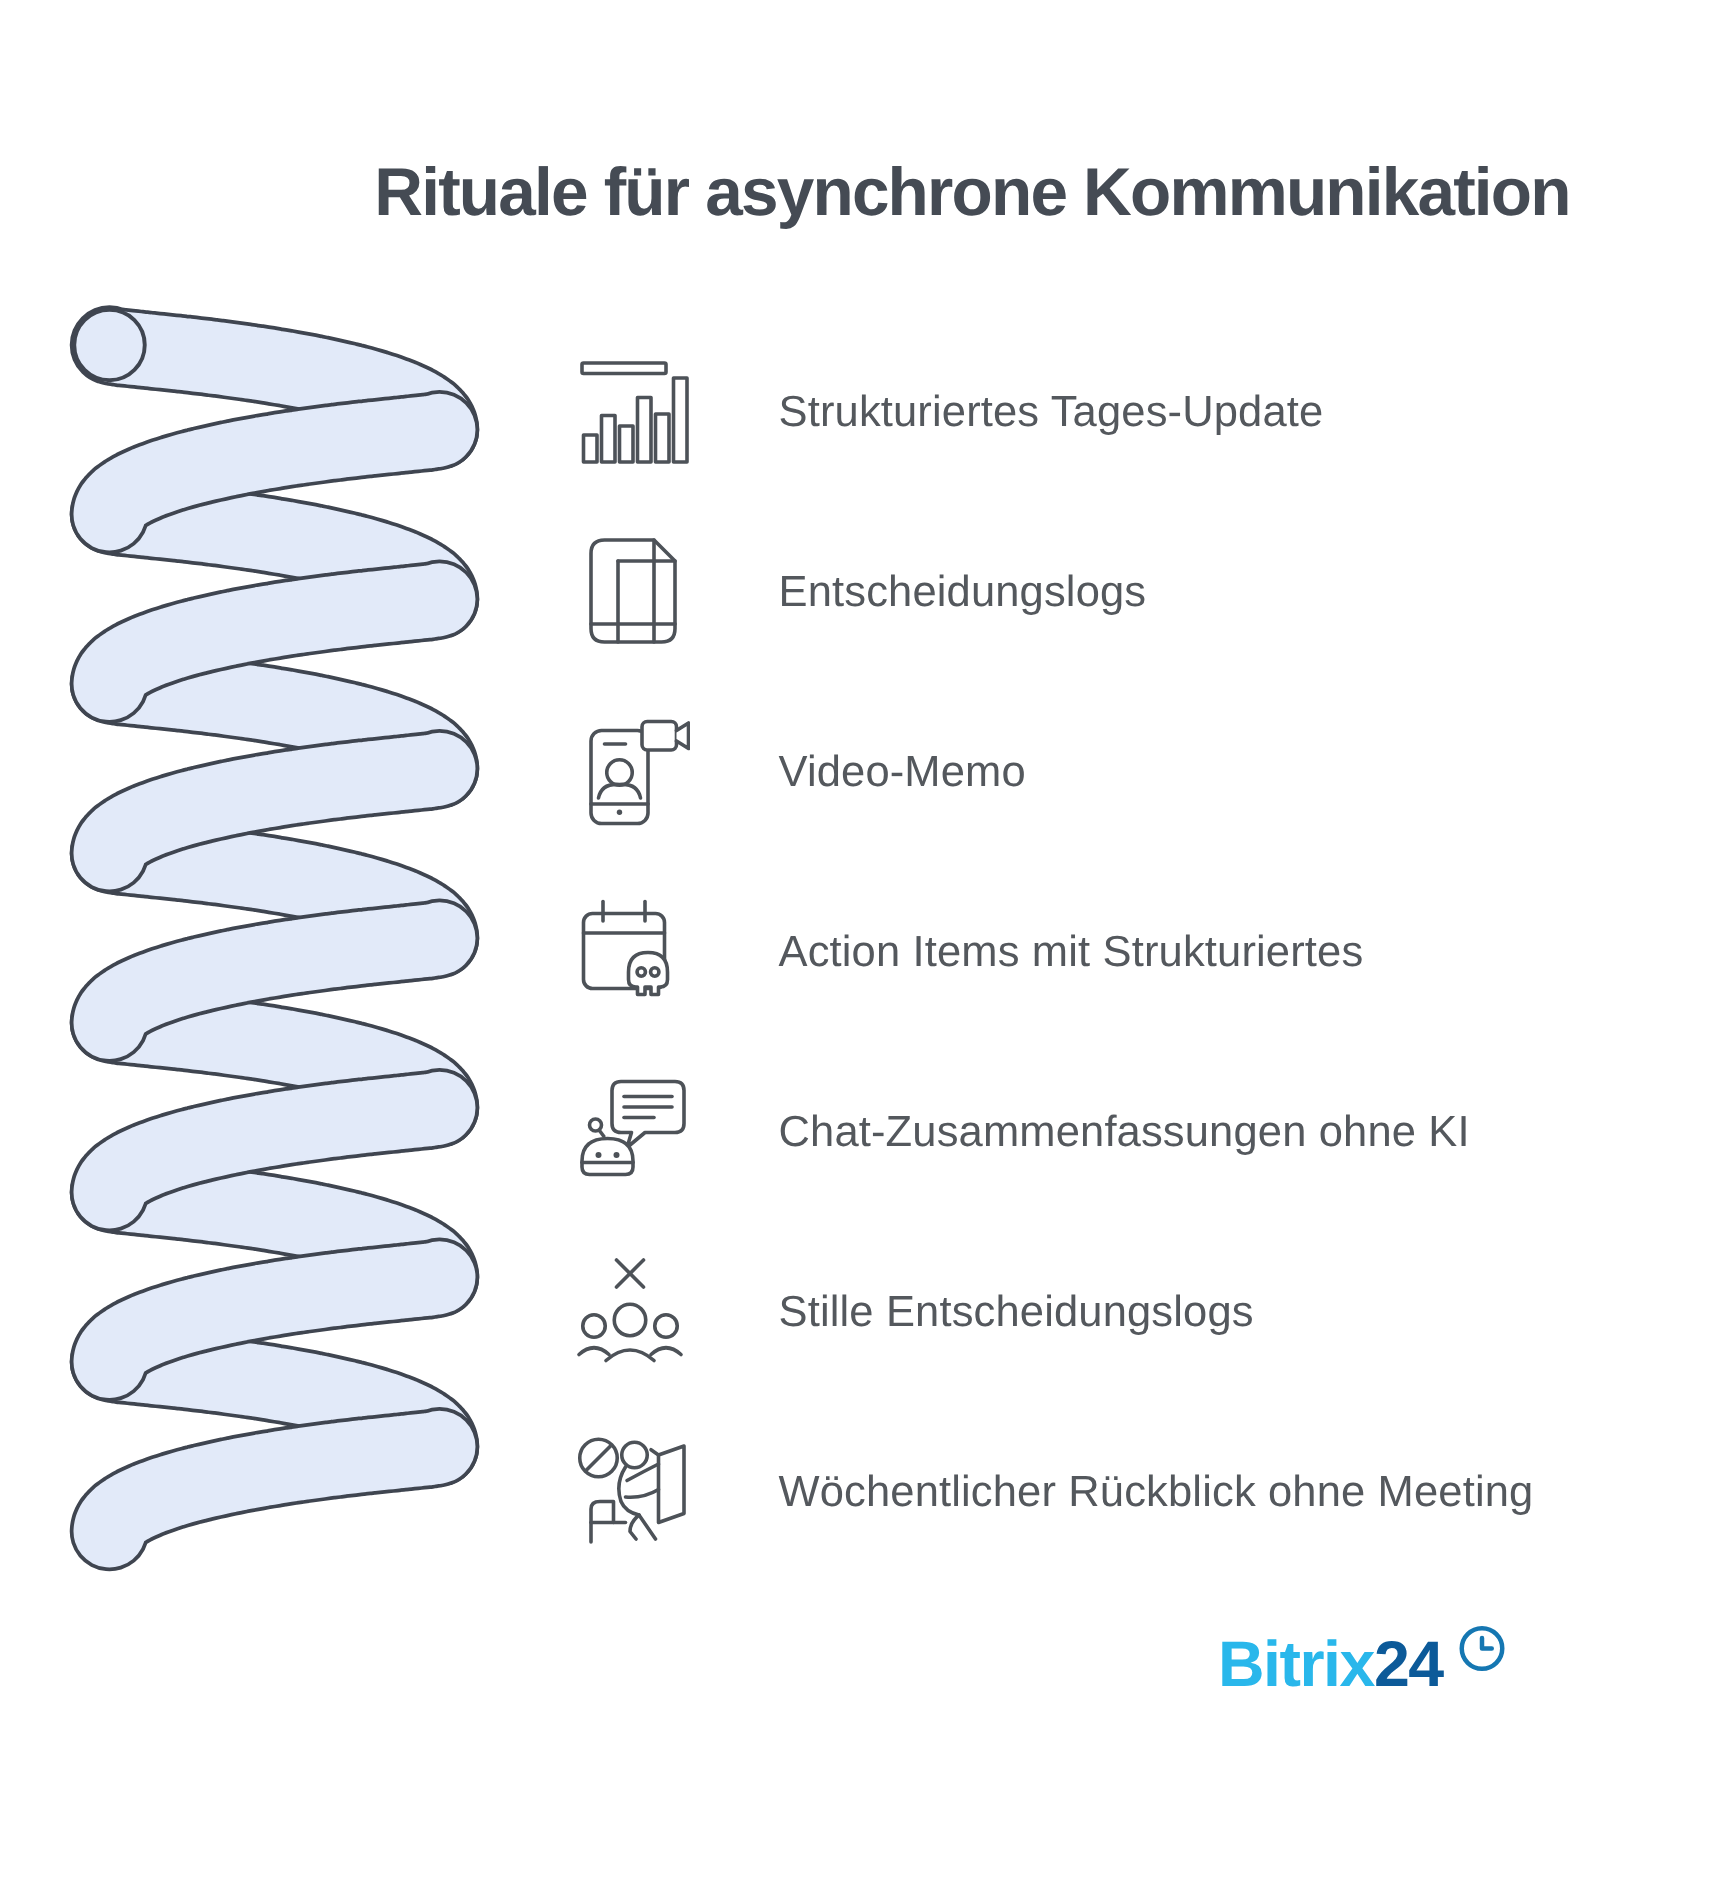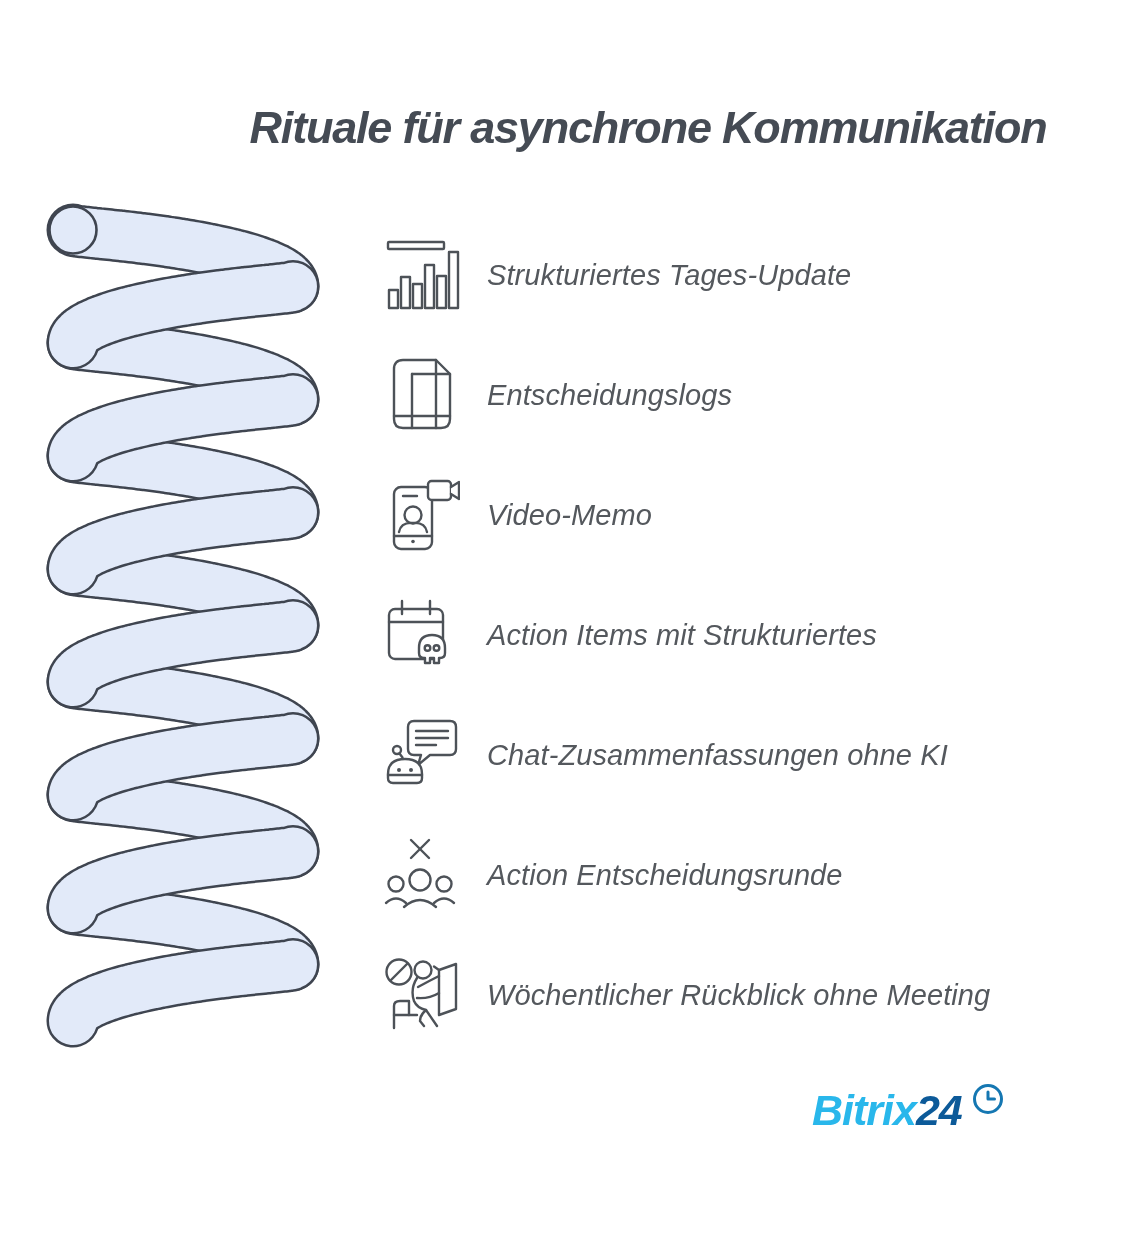--- a/index.html
+++ b/index.html
@@ -1,28 +1,28 @@
 <!DOCTYPE html>
 <html style="--background: #FFFFFF; --title: #454B54; --item-text: #54585D; --icon-stroke: #4D5258; --spiral-fill: #E2EAF9; --spiral-outline: #3F4550; --bitrix-light: #29B7EB; --bitrix-dark: #0C5A99; --bitrix-clock: #1577B2; --footer-gray: #B5B5B5;"><head>
 <meta charset="utf-8">
 <style>
   html,body{margin:0;padding:0;}
   body{font-family:"Liberation Sans","DejaVu Sans",sans-serif;background:#fff;}
-  .page{position:relative;width:1139px;height:1152px;background:var(--background,#fff);overflow:hidden;font-style:italic;}
+  .page{position:relative;width:1139px;height:1152px;background:var(--background,#fff);overflow:hidden;}
 
   .title{
     position:absolute;left:648px;top:102px;transform:translateX(-50%);
     white-space:nowrap;font-size:45px;font-weight:700;letter-spacing:-1.2px;
     color:var(--title,#454B54);
   }
 
   .spiral-svg{position:absolute;left:0;top:0;}
 
   .list{position:absolute;left:384px;top:215px;}
-  .row{display:flex;align-items:center;height:120px;}
+  .row{display:flex;align-items:center;height:120px;gap:32px;}
   .icon{width:76px;height:76px;flex:0 0 76px;display:flex;align-items:center;justify-content:center;color:var(--icon-stroke,#4D5258);}
   .icon svg{display:block;}
   .icon svg *{vector-effect:none;}
   .row .label{margin-left:27px;font-size:29px;color:var(--item-text,#54585D);white-space:nowrap;letter-spacing:0.1px;}
 
   .brand{position:absolute;left:812px;top:1086px;display:flex;align-items:flex-start;}
   .brand .t1{font-size:43px;font-weight:700;letter-spacing:-1px;color:var(--bitrix-light,#29B7EB);}
   .brand .t2{font-size:43px;font-weight:700;letter-spacing:-1px;color:var(--bitrix-dark,#0C5A99);}
   .brand .clock{margin-left:9px;margin-top:-4px;color:var(--bitrix-clock,#1577B2);}
 
@@ -161,21 +161,21 @@
           <path d="M27 3 L45 21"></path>
           <path d="M45 3 L27 21"></path>
           <circle cx="12" cy="47" r="7.5"></circle>
           <circle cx="36" cy="43" r="10.5"></circle>
           <circle cx="60" cy="47" r="7.5"></circle>
           <path d="M2 66 Q12 57 22 66"></path>
           <path d="M20 70 Q36 56 52 70"></path>
           <path d="M50 66 Q60 57 70 66"></path>
         </svg>
       </div>
-      <div class="label">Action Entscheidungsrunde</div>
+      <div class="label">Stille Entscheidungslogs</div>
     </div>
 
     <div class="row">
       <div class="icon">
         <svg class="lineart" width="76" height="76" viewBox="0 0 76 76">
           <circle cx="15" cy="15" r="12.5"></circle>
           <path d="M6.5 23.5 L23.5 6.5"></path>
           <circle cx="39" cy="13" r="8.5"></circle>
           <path d="M55 13 L72 7 V52 L55 58 Z"></path>
           <path d="M55 13 L50 9.5"></path>

